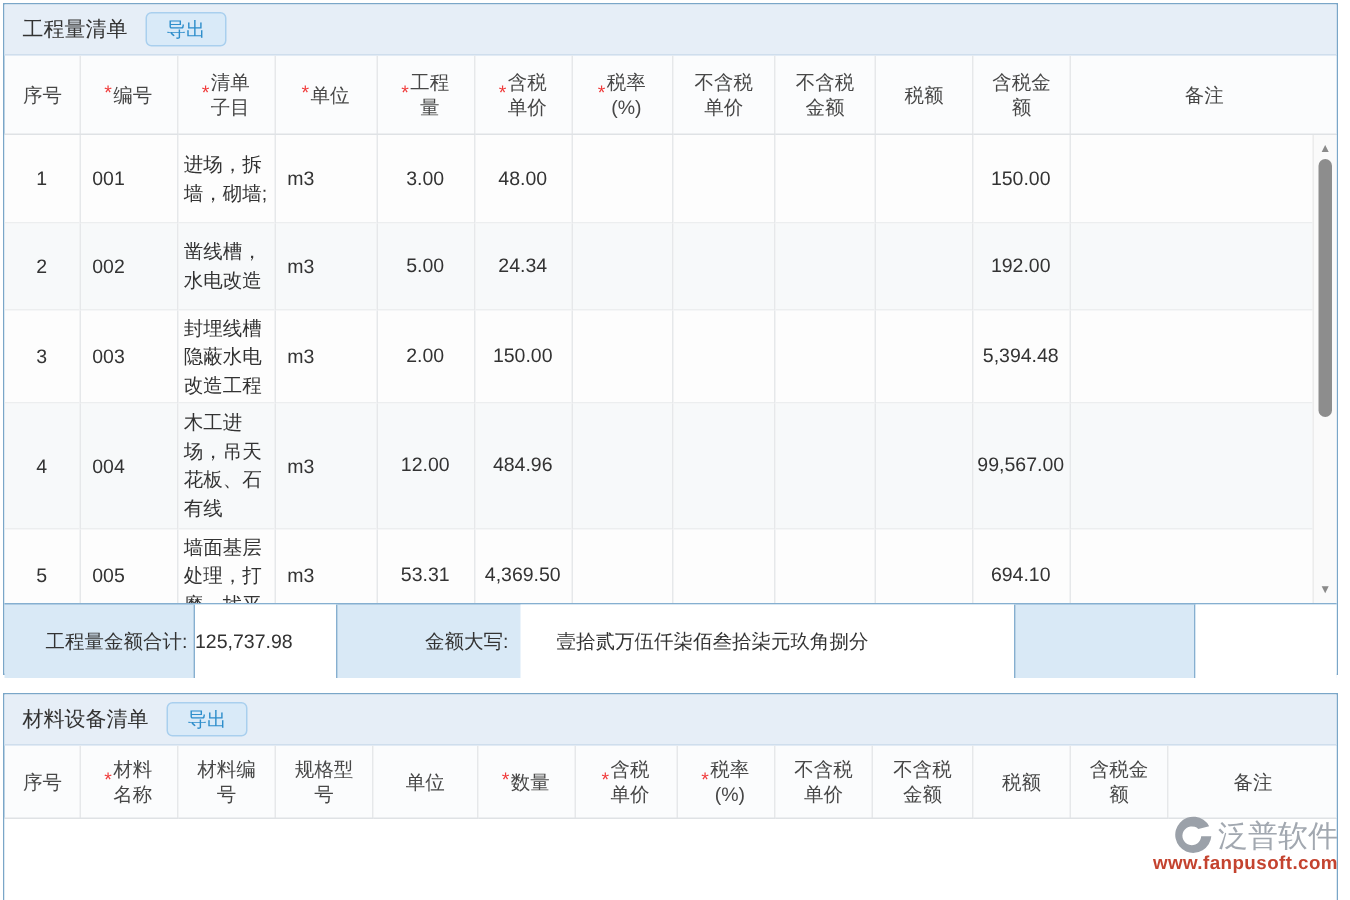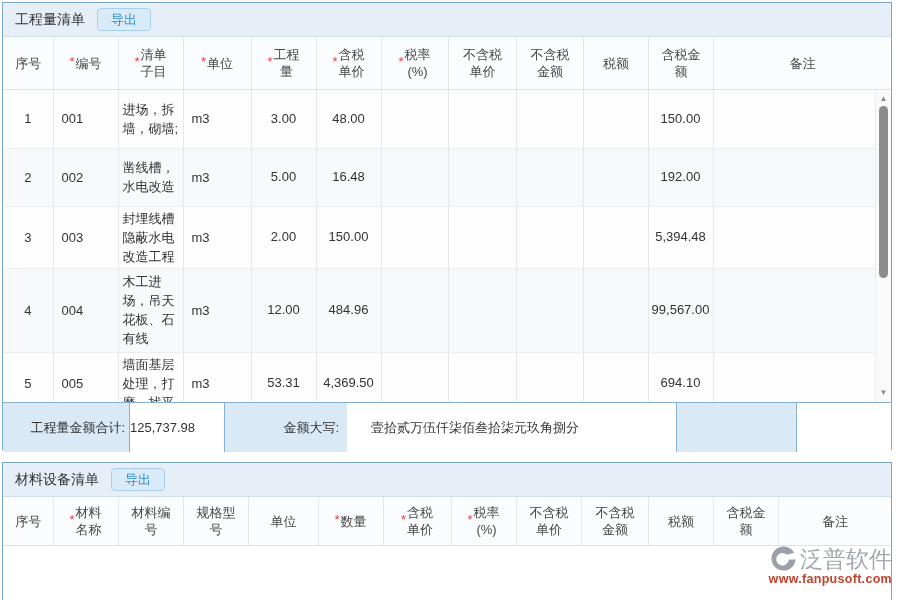--- a/index.html
+++ b/index.html
@@ -45,21 +45,21 @@
   .totals{height:49px;display:flex;background:#d9e9f6;border-top:1px solid #86afd0;font-size:13px;color:#333;}
   .tc{height:100%;display:flex;align-items:center;box-sizing:border-box;}
   .tc-label1{width:126px;justify-content:flex-end;padding-right:4px;}
   .tc-input1{width:96px;background:#fff;border-left:1px solid #86afd0;border-right:1px solid #86afd0;padding-left:0;}
   .tc-label2{width:122px;justify-content:flex-end;padding-right:8px;}
   .tc-input2{width:330px;background:#fff;border-right:1px solid #86afd0;padding-left:24px;}
   .tc-blank-blue{width:120px;border-right:1px solid #86afd0;}
   .tc-blank-white{flex:1;background:#fff;}
   .body2{height:56px;background:#fff;}
   .watermark{position:absolute;right:8px;top:544px;text-align:right;}
-  .wm-brand{display:flex;align-items:center;justify-content:flex-end;gap:3px;font-size:23px;color:#a2a8b0;}
+  .wm-brand{display:flex;align-items:center;justify-content:flex-end;gap:3px;font-size:20px;color:#a2a8b0;}
   .wm-url{font-size:12.5px;font-weight:bold;color:#c4432f;margin-top:-3px;letter-spacing:0.3px;}
 </style>
 </head>
 <body>
 
 <div class="page">
 
   <div class="panel" id="panel-quantity">
     <div class="title-row">
       <span class="title">工程量清单</span>
@@ -136,21 +136,21 @@
           <td class="num"></td>
           <td class="num">150.00</td>
           <td class="item"></td>
         </tr>
         <tr>
           <td class="center">2</td>
           <td class="left">002</td>
           <td class="item">凿线槽，水电改造</td>
           <td class="left">m3</td>
           <td class="num">5.00</td>
-          <td class="num">16.48</td>
+          <td class="num">24.34</td>
           <td class="num"></td>
           <td class="num"></td>
           <td class="num"></td>
           <td class="num"></td>
           <td class="num">192.00</td>
           <td class="item"></td>
         </tr>
         <tr>
           <td class="center">3</td>
           <td class="left">003</td>

